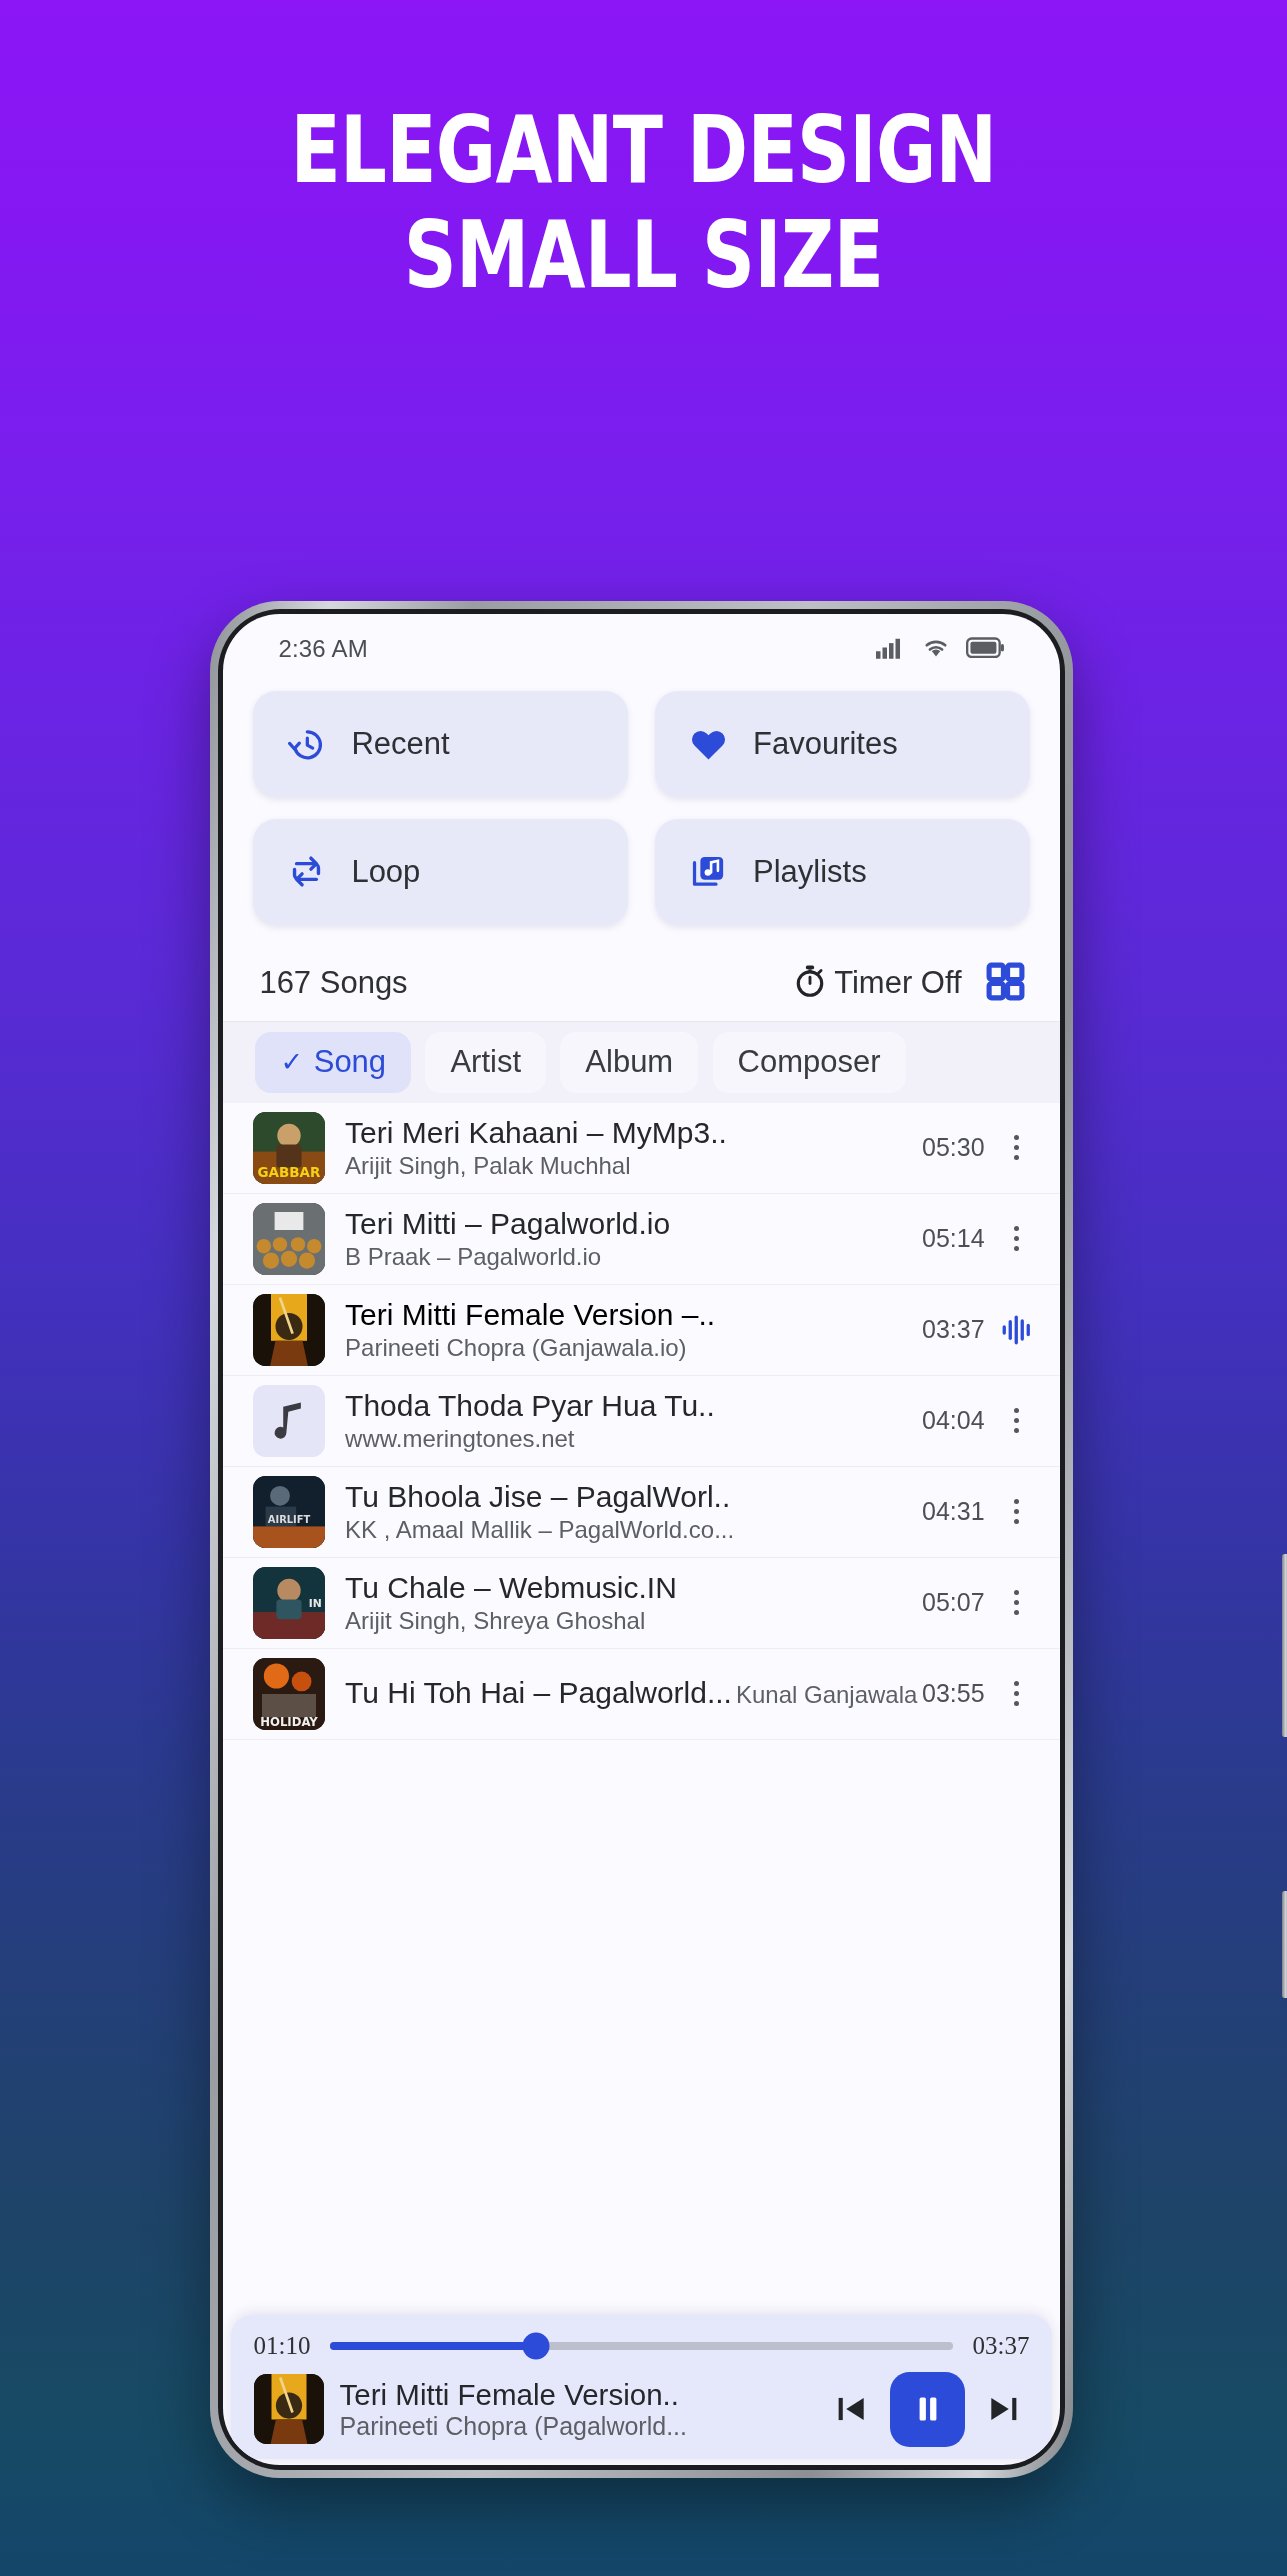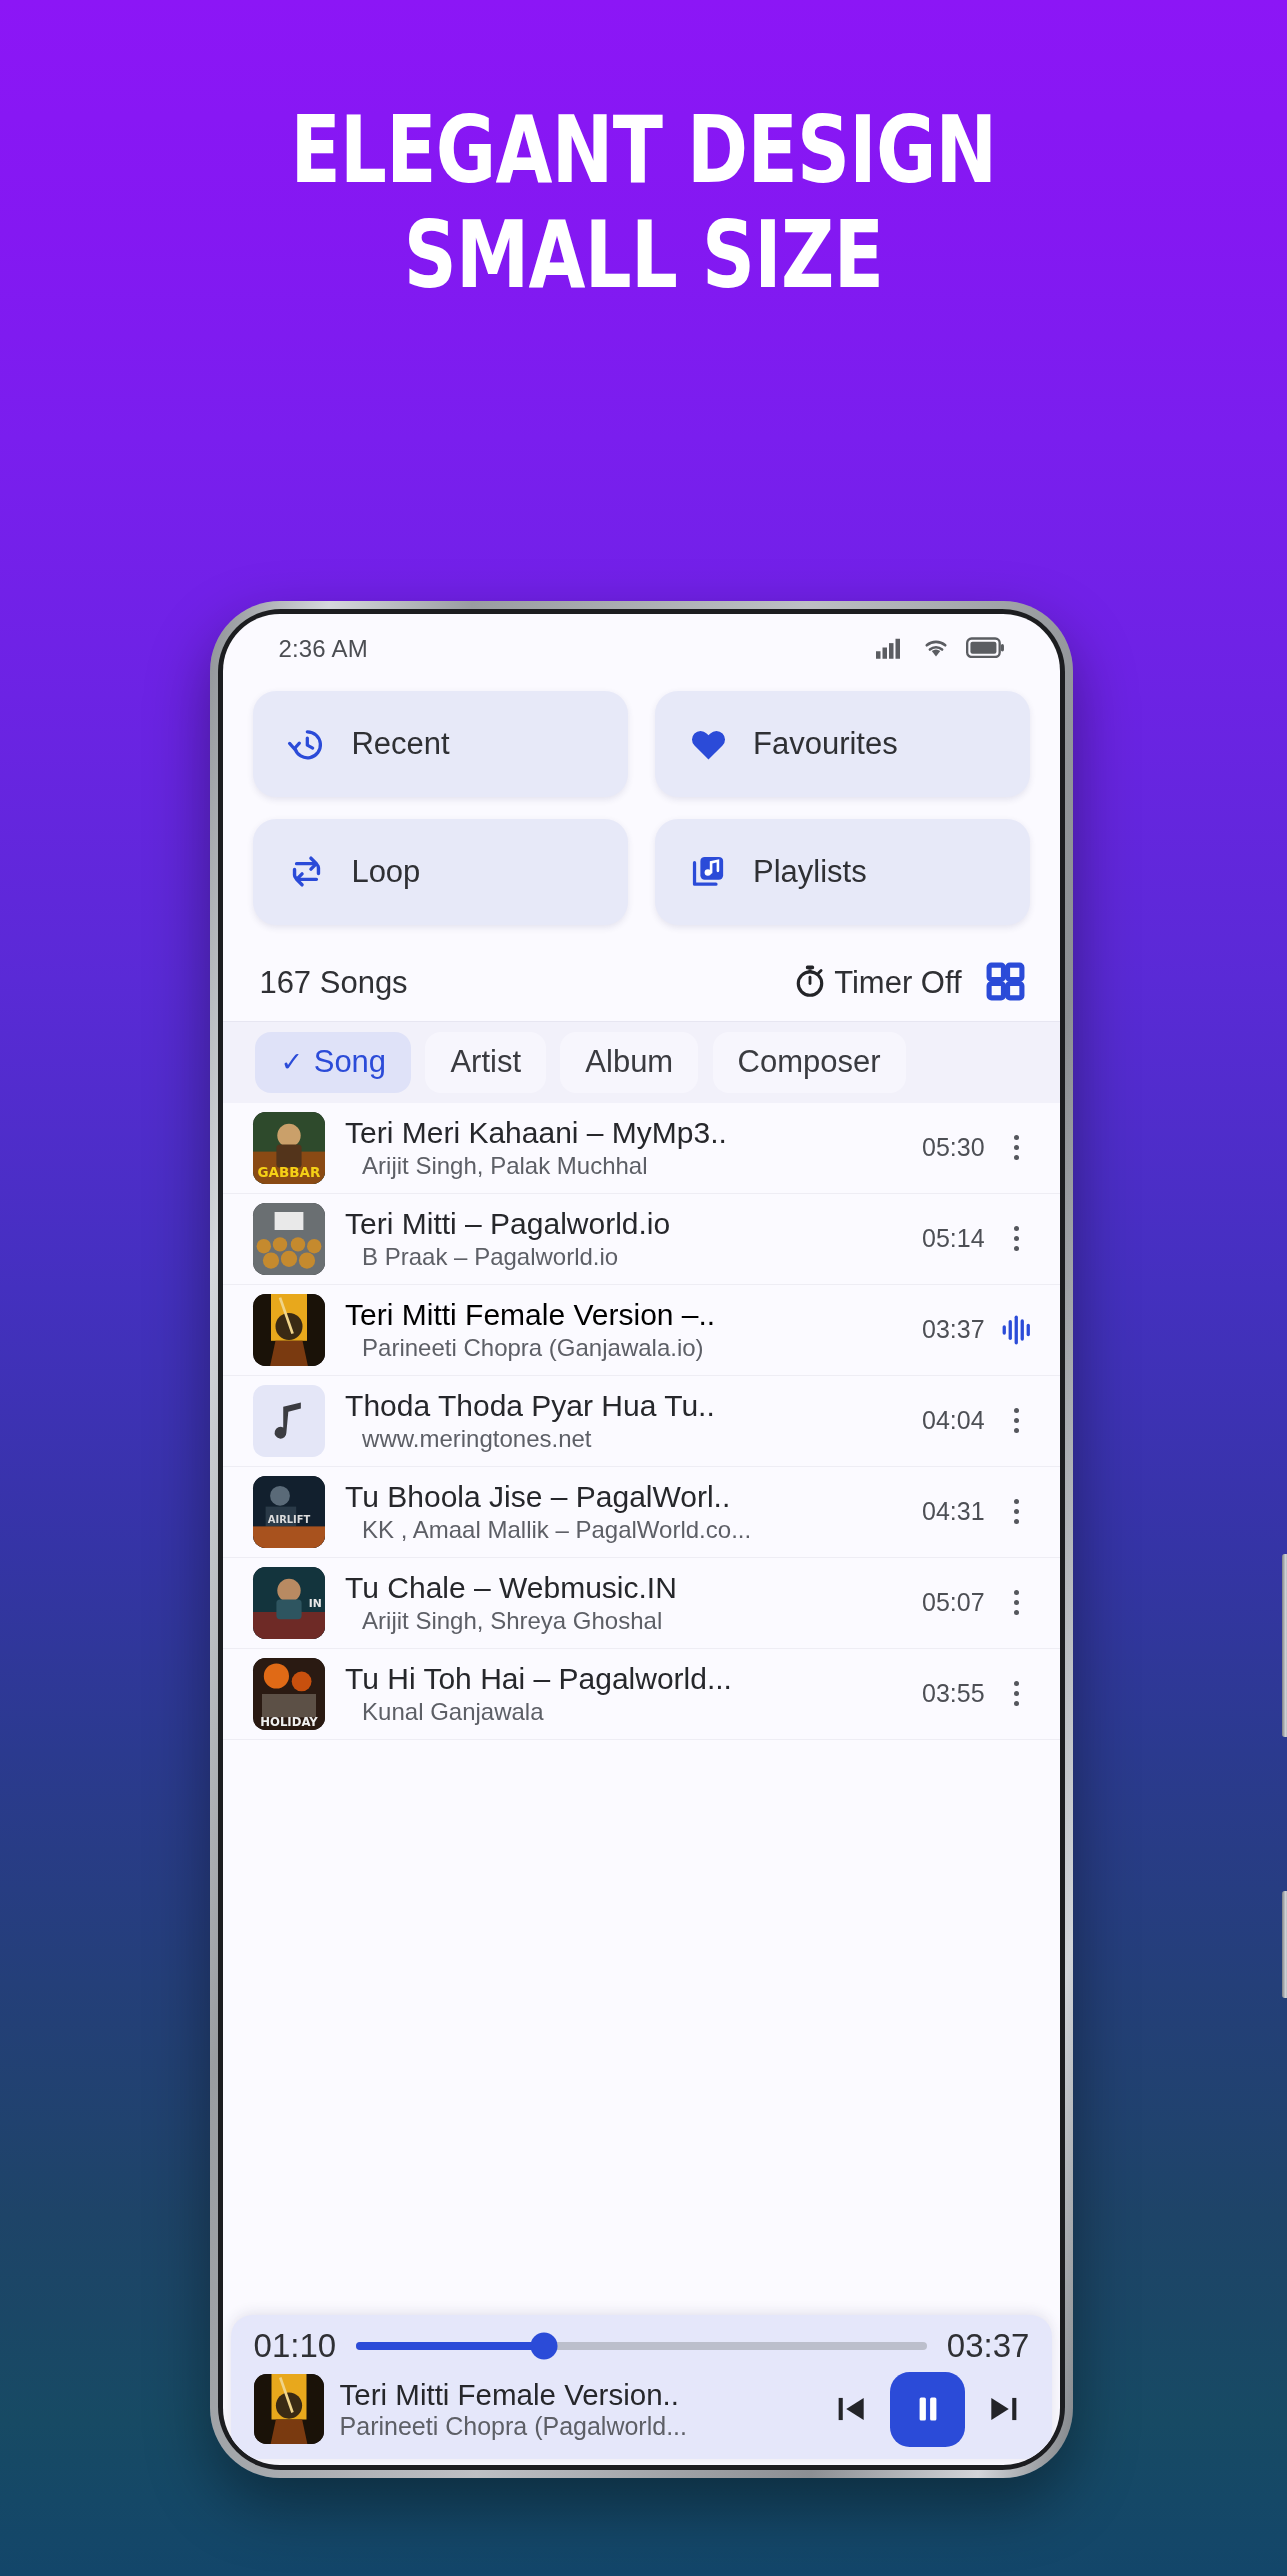--- a/index.html
+++ b/index.html
@@ -146,36 +146,36 @@
   .art.placeholder { background:#e4e6f7; display:flex; align-items:center; justify-content:center; }
   .song-texts { flex:1; min-width:0; padding-left:19.7px; }
   .song-title {
     font-size:30px; color:#26272b;
     white-space:nowrap; overflow:hidden; text-overflow:clip;
     line-height:1.22;
   }
   .song-row.playing .song-title { color:#000000; }
   .song-sub {
     font-size:24px; color:#5d5f66; margin-top:3.6px;
-    white-space:nowrap; overflow:hidden; text-overflow:clip;margin-left:17px;
+    white-space:nowrap; overflow:hidden; text-overflow:clip;
   }
   .song-dur { font-size:25px; color:#4d4f55; margin-right:16px; white-space:nowrap; }
   .kebab { width:32px; display:flex; flex-direction:column; align-items:center; gap:4.5px; cursor:pointer; }
   .kebab i { width:5.4px; height:5.4px; border-radius:50%; background:#55575d; display:block; }
 
   
   .player {
     position:absolute; left:7.2px; right:7.2px; bottom:5.4px;
     background:#e5e7fa;
     border-radius:21.5px 21.5px 27px 27px;
     padding:10.7px 23px 9px 23px;
     box-shadow:0 -1.8px 12.5px rgba(40,40,90,0.12);
   }
   .seek-row { display:flex; align-items:center; gap:19.7px; height:41px; }
-  .seek-time { font-size:33px; color:#2f3034; }
+  .seek-time { font-size:25px; color:#2f3034;font-family:Liberation Serif, serif; }
   .seek-track {
     flex:1; height:8px; border-radius:4.5px; background:#bcbfcc;
     position:relative; cursor:pointer;
   }
   .seek-fill { position:absolute; left:0; top:0; bottom:0; border-radius:4.5px; background:#2b4bd8; }
   .seek-knob {
     position:absolute; top:50%; width:27px; height:27px;
     border-radius:50%; background:#2b4bd8; transform:translate(-50%,-50%);
   }
   .player-row { display:flex; align-items:center; gap:16px; margin-top:5.4px; padding-bottom:3.6px; }

